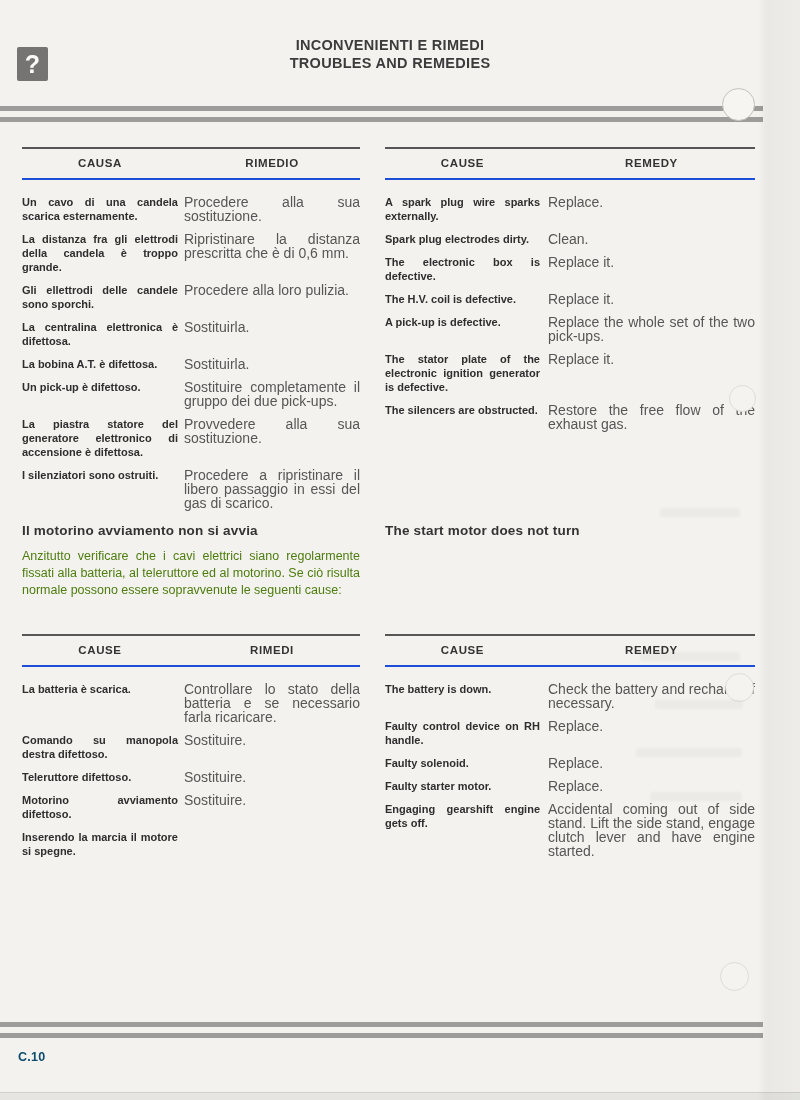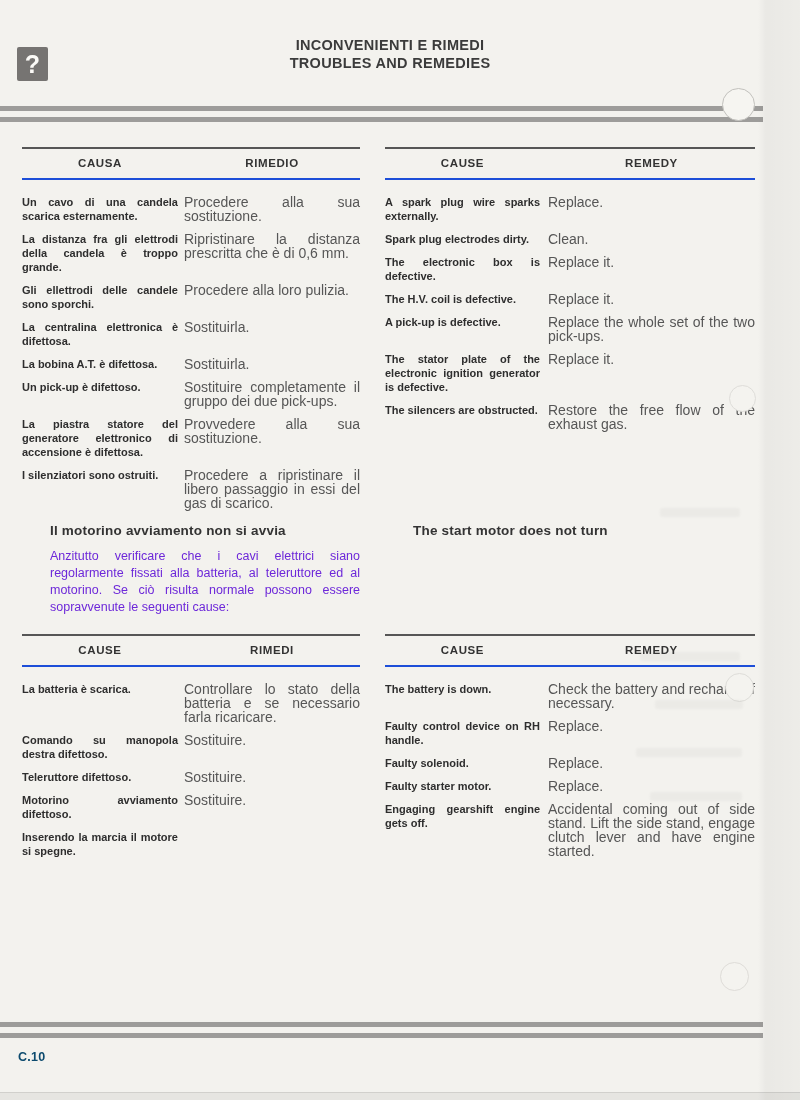--- a/index.html
+++ b/index.html
@@ -52,42 +52,42 @@
 
   
   .ghost { position:absolute; background:#6f6f6f; opacity:0.055; border-radius:2px; filter:blur(1px); }
 
   
   .content { position:absolute; left:22px; top:147px; width:733px; height:900px; }
   .col { position:absolute; top:0; height:900px; }
   .col-left  { left:0;     width:338px; }
   .col-right { left:363px; width:370px; }
   .block-t1  { position:absolute; top:0;    left:0; right:0; }
-  .block-sec { position:absolute; top:374px; left:0; right:0;margin-left:28px; }
+  .block-sec { position:absolute; top:374px; left:0; right:0; }
   .block-t2  { position:absolute; top:487px; left:0; right:0; }
 
   
   .ttable { border-top:2px solid #565656; }
   .thead {
     display:flex; justify-content:space-between;
     padding:8px 0 9px; border-bottom:2px solid #1d4ed8; margin-bottom:15px;
     font-weight:bold; font-size:11.5px; letter-spacing:0.6px; color:#333;
   }
   .trow { display:flex; justify-content:space-between; margin-bottom:9px; }
   .cause  { font-weight:bold; font-size:11px; line-height:14px; color:#2e2e2e; text-align:justify; }
   .remedy { font-size:14px; line-height:14px; color:#565656; text-align:justify; }
   .col-left  .h-cause,  .col-left  .cause  { width:156px; }
   .col-left  .h-remedy, .col-left  .remedy { width:176px; }
   .col-right .h-cause,  .col-right .cause  { width:155px; }
   .col-right .h-remedy, .col-right .remedy { width:207px; }
   .h-cause, .h-remedy { text-align:center; }
 
   
   .sec-heading { font-weight:bold; font-size:13.5px; color:#333; margin:2px 0 10px; letter-spacing:0.2px; }
-  .sec-para { font-size:12.5px; line-height:17px; color:#6d28d9; text-align:justify; }
+  .sec-para { font-size:12.5px; line-height:17px; color:#4d7c0f; text-align:justify; }
 
   
   .footer-label { position:absolute; left:18px; top:1050px; font-weight:bold; font-size:12.5px; color:#0c4a6e; letter-spacing:0.3px; }
 </style>
 </head>
 <body>
 
 <div class="qbox">
   <span>?</span>
 </div>

